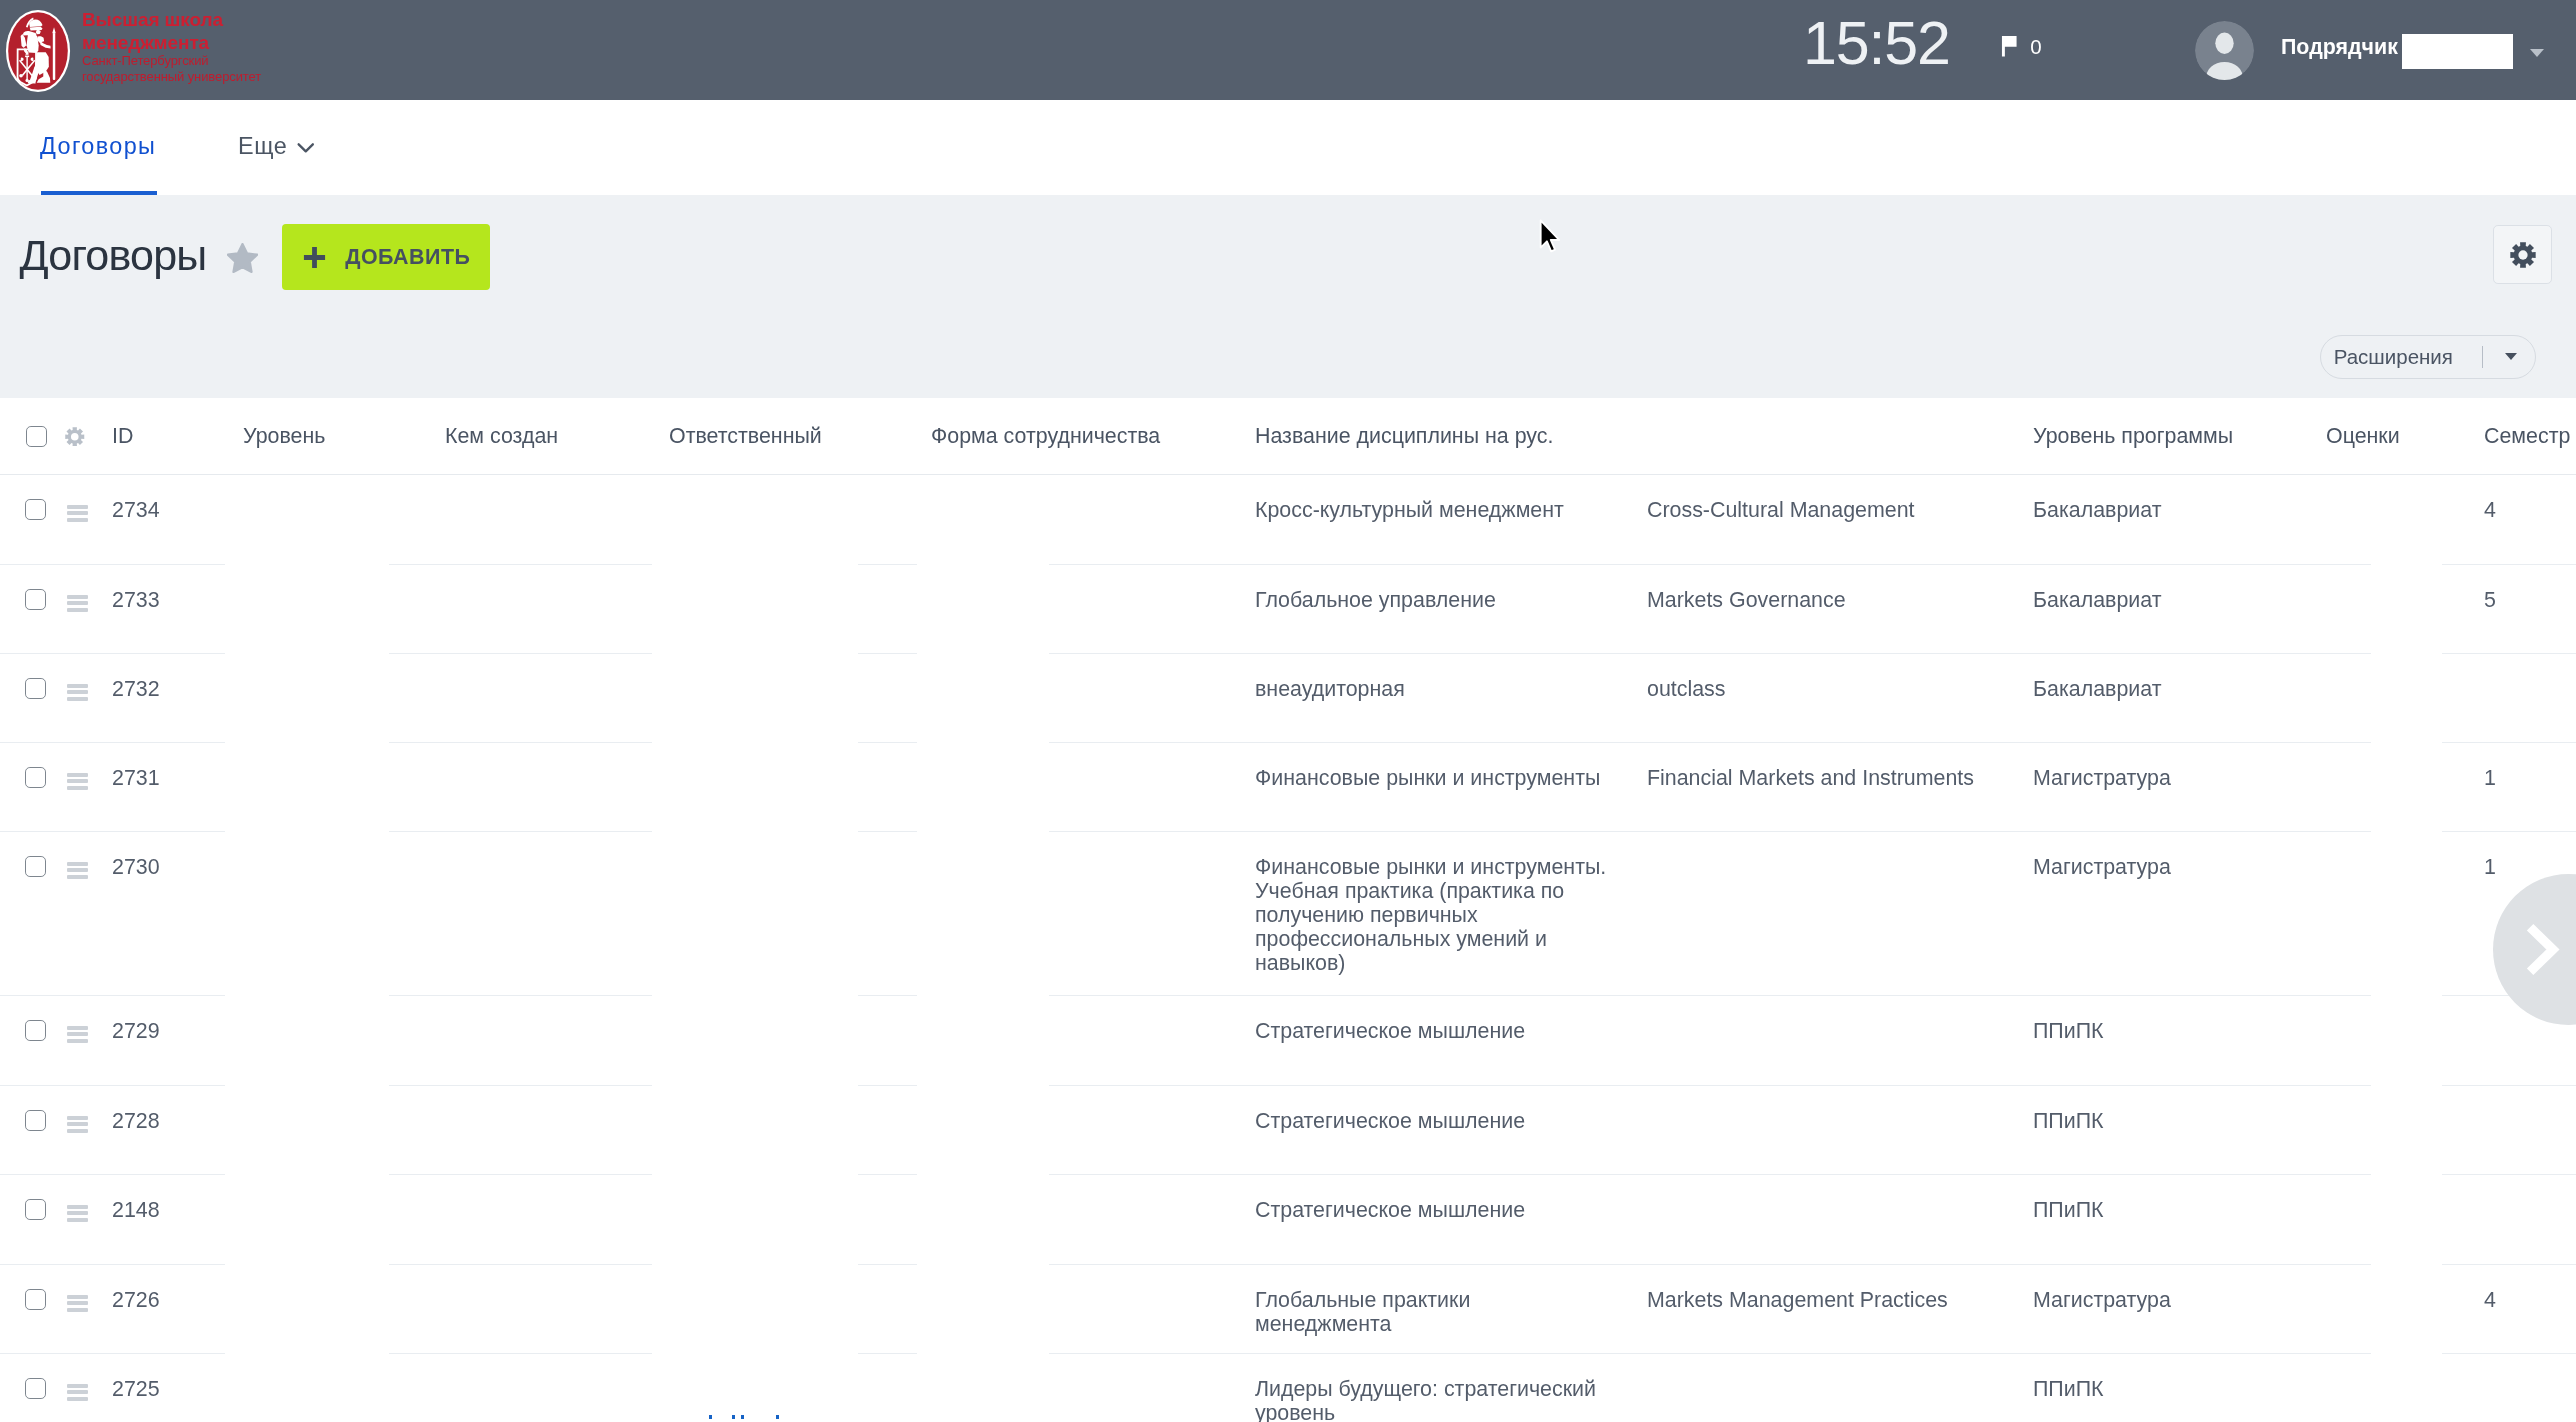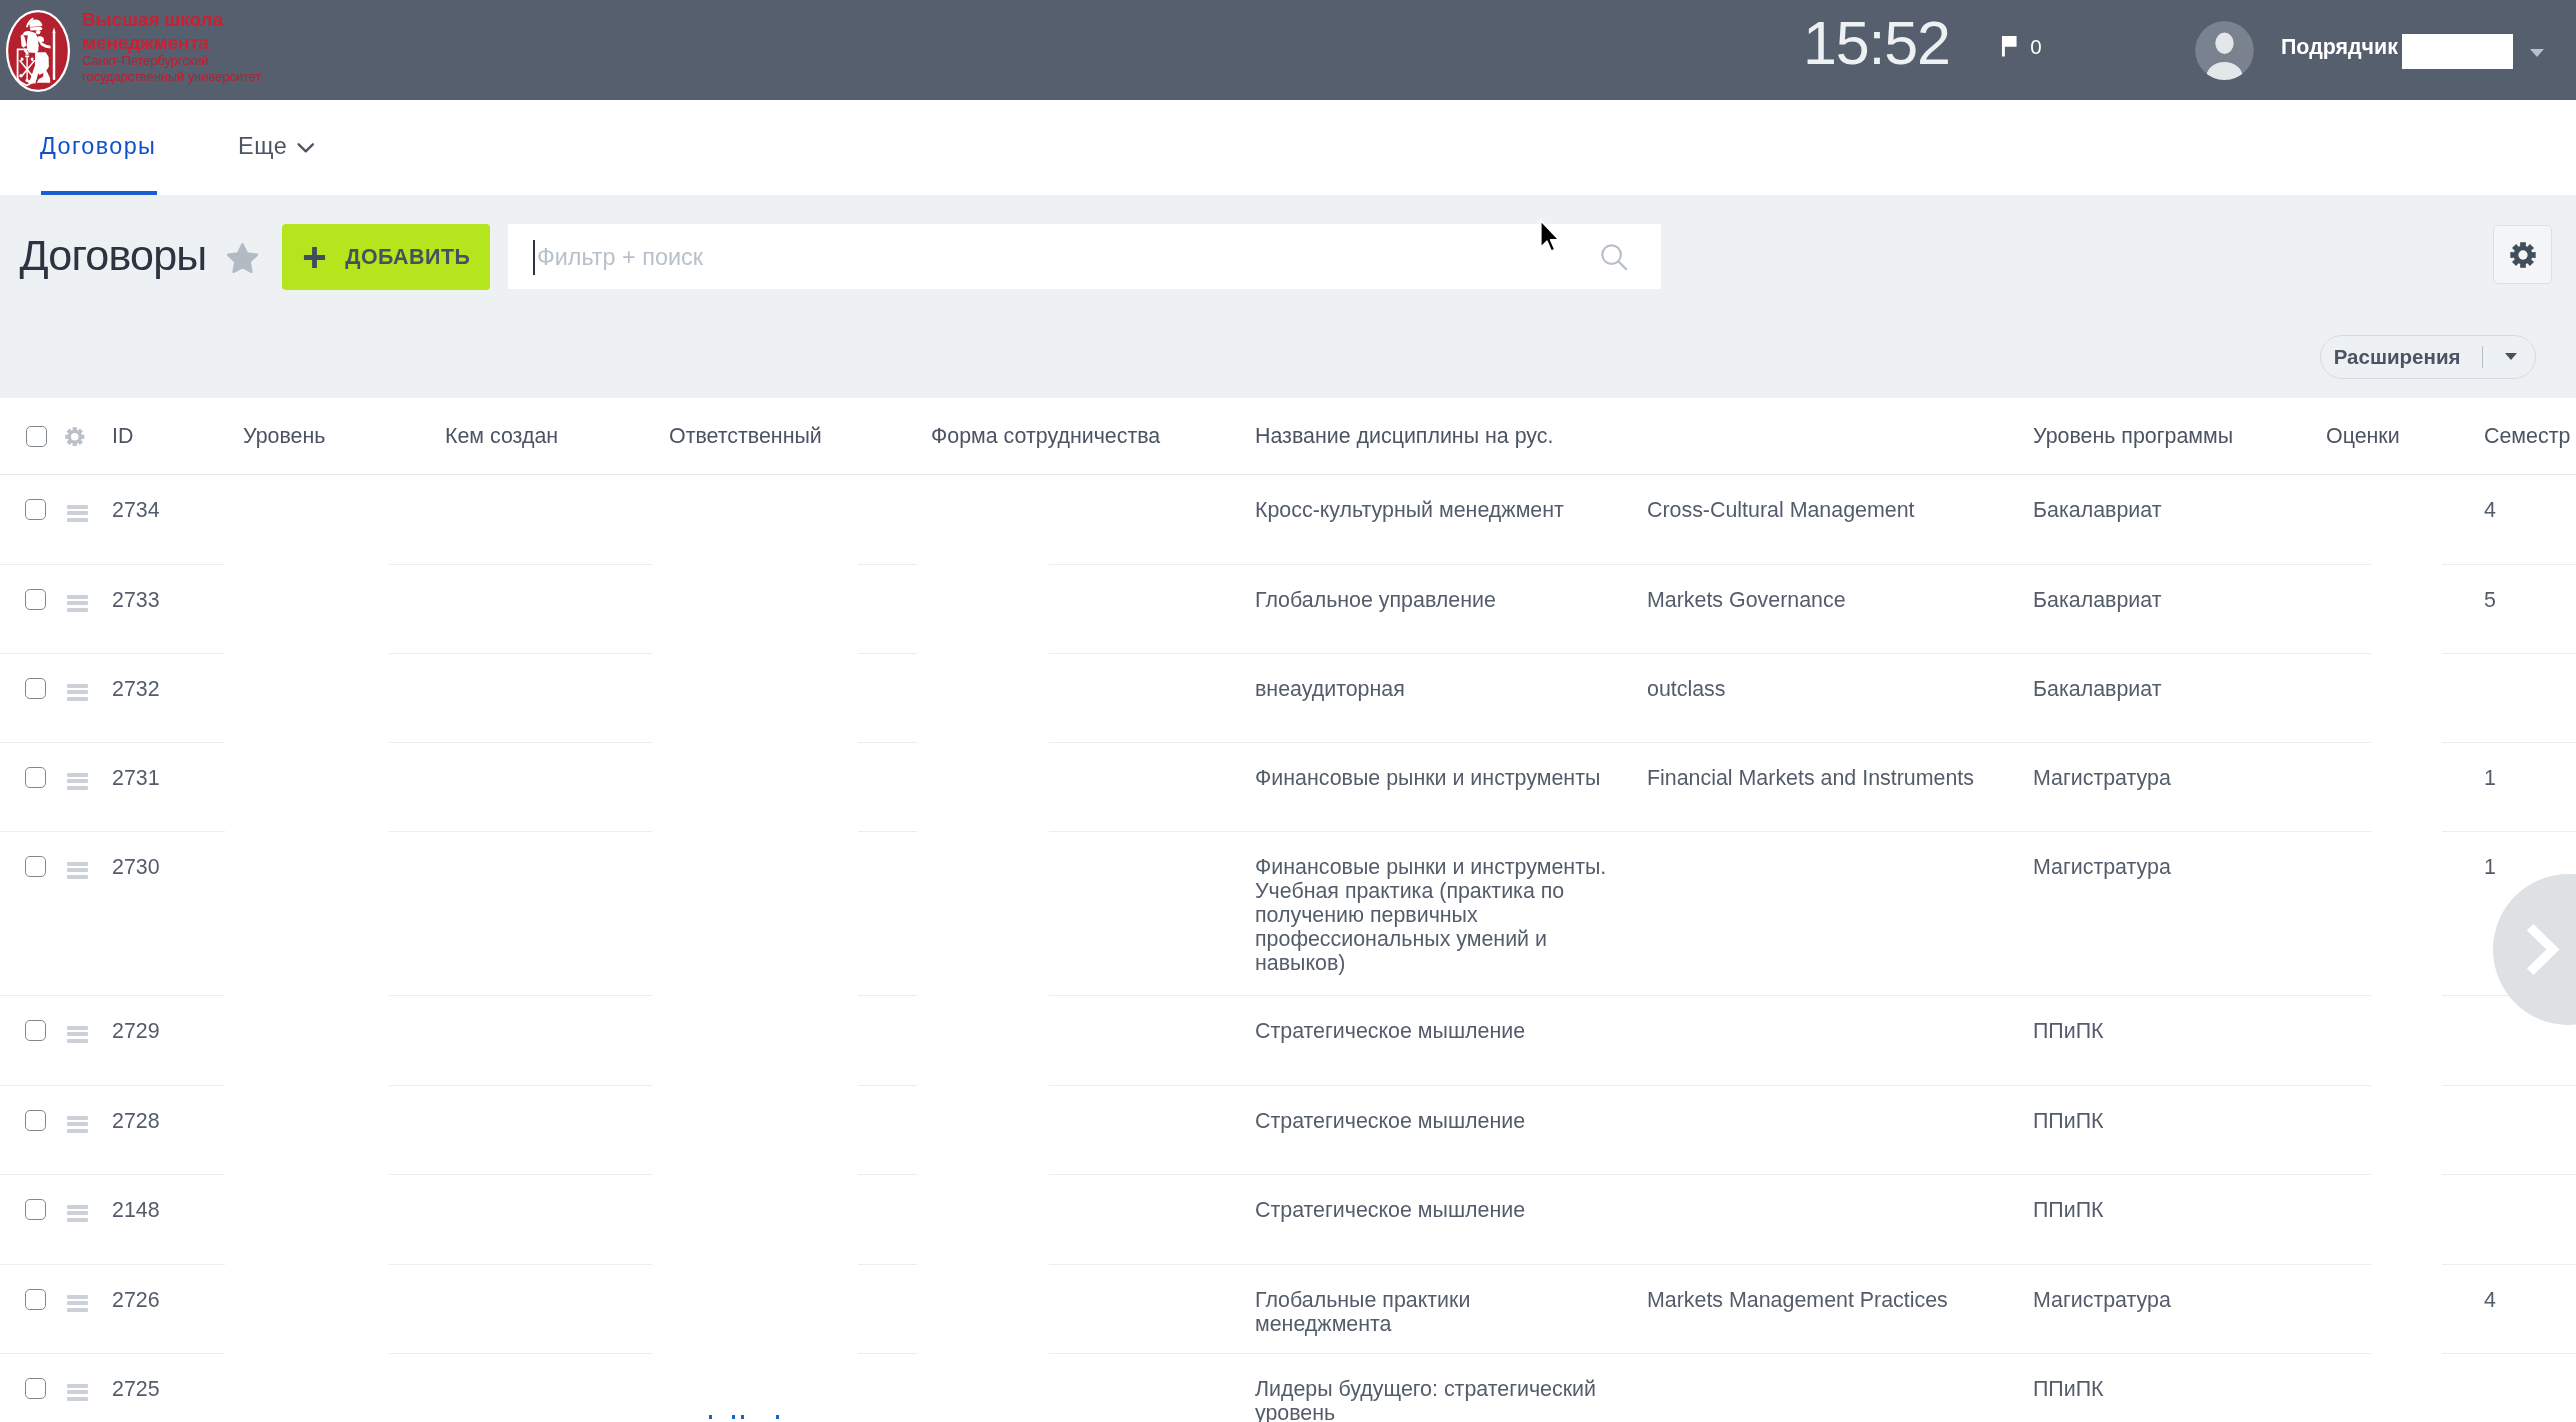--- a/index.html
+++ b/index.html
@@ -40,21 +40,21 @@
   .pstar{position:absolute;left:227px;top:48px;}
   .addbtn{position:absolute;left:282px;top:29px;width:208px;height:66px;background:#b5e61d;border-radius:3.9px;display:flex;align-items:center;justify-content:center;gap:18.5px;}
   .addbtn .lbl{font-size:21.4px;font-weight:bold;color:#455061;letter-spacing:0.5px;}
   .filterbox{position:absolute;left:508px;top:29px;width:1153px;height:65px;background:#fff;}
   .filterbox .caret-txt{position:absolute;left:25px;top:15.6px;width:1.9px;height:35px;background:#2b3440;}
   .filterbox .ph{position:absolute;left:29px;top:15.6px;font-size:23.4px;color:#b8c0c9;line-height:35px;}
   .filterbox .si{position:absolute;right:31px;top:17.5px;}
   .gearbtn{position:absolute;left:2493px;top:30px;width:59px;height:59px;border:1px solid #dbe0e6;border-radius:4.9px;background:#f3f5f7;display:flex;align-items:center;justify-content:center;}
 
   
-  .extrow{position:absolute;left:0;top:322px;width:2576px;height:76px;font-weight:bold;}
+  .extrow{position:absolute;left:0;top:322px;width:2576px;height:76px;}
   .extpill{position:absolute;left:2320px;top:12.7px;width:216px;height:44px;border:1px solid #d6dbe1;border-radius:22.4px;}
   .extpill .lbl{position:absolute;left:12.7px;top:9.7px;font-size:20.5px;line-height:23.4px;color:#4a5463;}
   .extpill .sep{position:absolute;left:161px;top:10.7px;width:1px;height:21.4px;background:#b6bdc6;}
   .extpill .cr{position:absolute;left:184px;top:17.5px;width:0;height:0;border-left:6.8px solid transparent;border-right:6.8px solid transparent;border-top:7.8px solid #46505e;}
 
   
   .grid{position:absolute;left:0;top:398px;width:2576px;}
   .hrow{height:77px;position:relative;border-bottom:1px solid #e6eaee;background:#fff;}
   .hcell{position:absolute;top:0;height:77px;display:flex;align-items:center;font-size:21.4px;color:#4a5463;white-space:nowrap;}
   .row{position:relative;background:#fff;}
@@ -159,28 +159,20 @@
   <div class="ptitle">Договоры</div>
   <svg class="pstar" width="31" height="30" viewBox="0 0 32 31">
     <path d="M16.00 1.00 L20.70 10.53 L31.22 12.06 L23.61 19.47 L25.40 29.94 L16.00 25.00 L6.60 29.94 L8.39 19.47 L0.78 12.06 L11.30 10.53 Z" fill="#b2bac4" stroke="#b2bac4" stroke-width="2.2" stroke-linejoin="round"></path>
   </svg>
   <div class="addbtn">
     <svg width="25" height="25" viewBox="0 0 26 26">
       <path d="M10.5 2h5v8.5H24v5h-8.5V24h-5v-8.5H2v-5h8.5z" fill="#414d5c"></path>
     </svg>
     <span class="lbl">ДОБАВИТЬ</span>
   </div>
-  <div class="filterbox">
-    <div class="caret-txt"></div>
-    <div class="ph">Фильтр + поиск</div>
-    <svg class="si" width="31" height="31" viewBox="0 0 32 32">
-      <circle cx="13" cy="13" r="9.6" fill="none" stroke="#b9c0c9" stroke-width="2.3"></circle>
-      <line x1="20" y1="20" x2="28" y2="28" stroke="#b9c0c9" stroke-width="2.3" stroke-linecap="round"></line>
-    </svg>
-  </div>
   <div class="gearbtn">
     <svg width="26" height="26" viewBox="0 0 32 32">
       <path d="M31.59 12.40 L31.59 19.60 L27.09 19.39 L26.24 21.45 L29.57 24.48 L24.48 29.57 L21.45 26.24 L19.39 27.09 L19.60 31.59 L12.40 31.59 L12.61 27.09 L10.55 26.24 L7.52 29.57 L2.43 24.48 L5.76 21.45 L4.91 19.39 L0.41 19.60 L0.41 12.40 L4.91 12.61 L5.76 10.55 L2.43 7.52 L7.52 2.43 L10.55 5.76 L12.61 4.91 L12.40 0.41 L19.60 0.41 L19.39 4.91 L21.45 5.76 L24.48 2.43 L29.57 7.52 L26.24 10.55 L27.09 12.61 Z" fill="#434e5d"></path>
       <circle cx="16" cy="16" r="5.7" fill="#f3f5f7"></circle>
     </svg>
   </div>
 </div>
 
 <div class="extrow">
   <div class="extpill">

